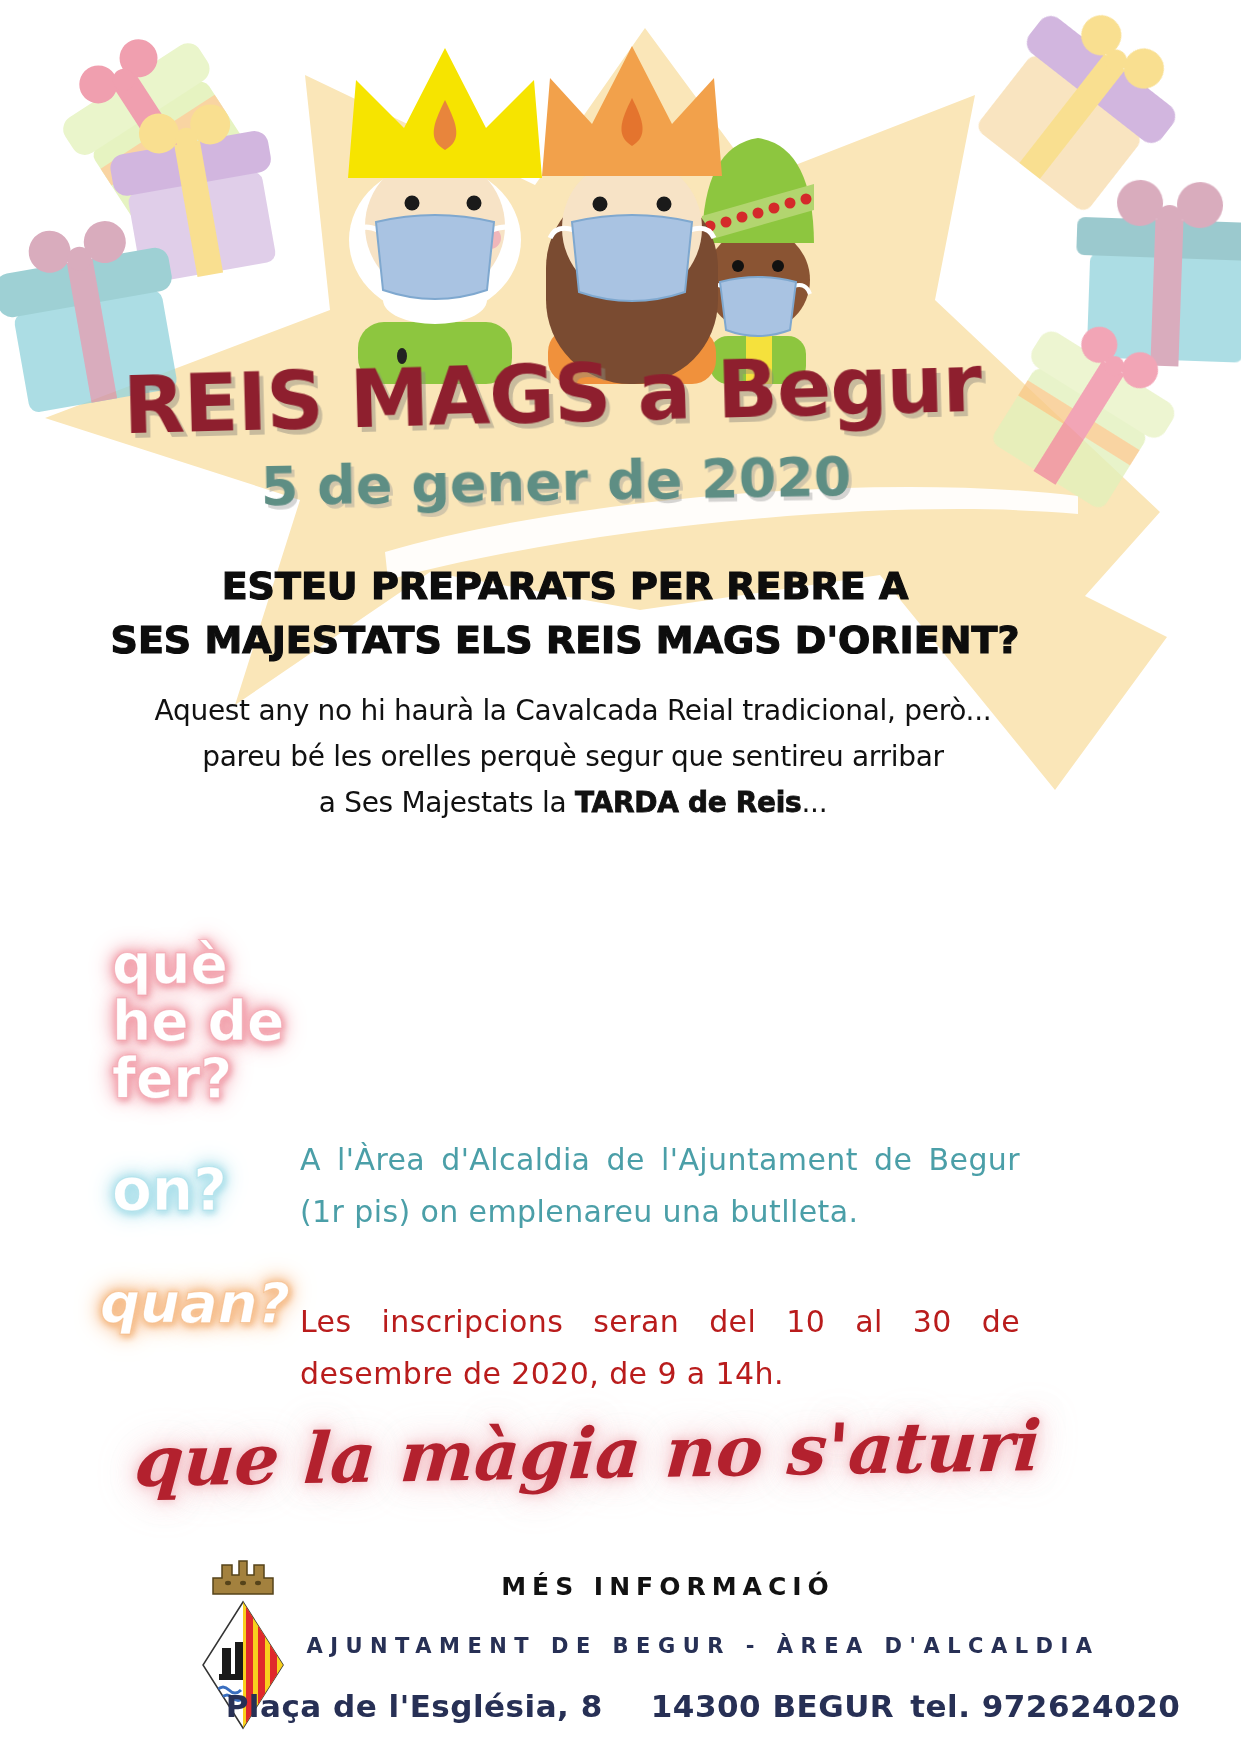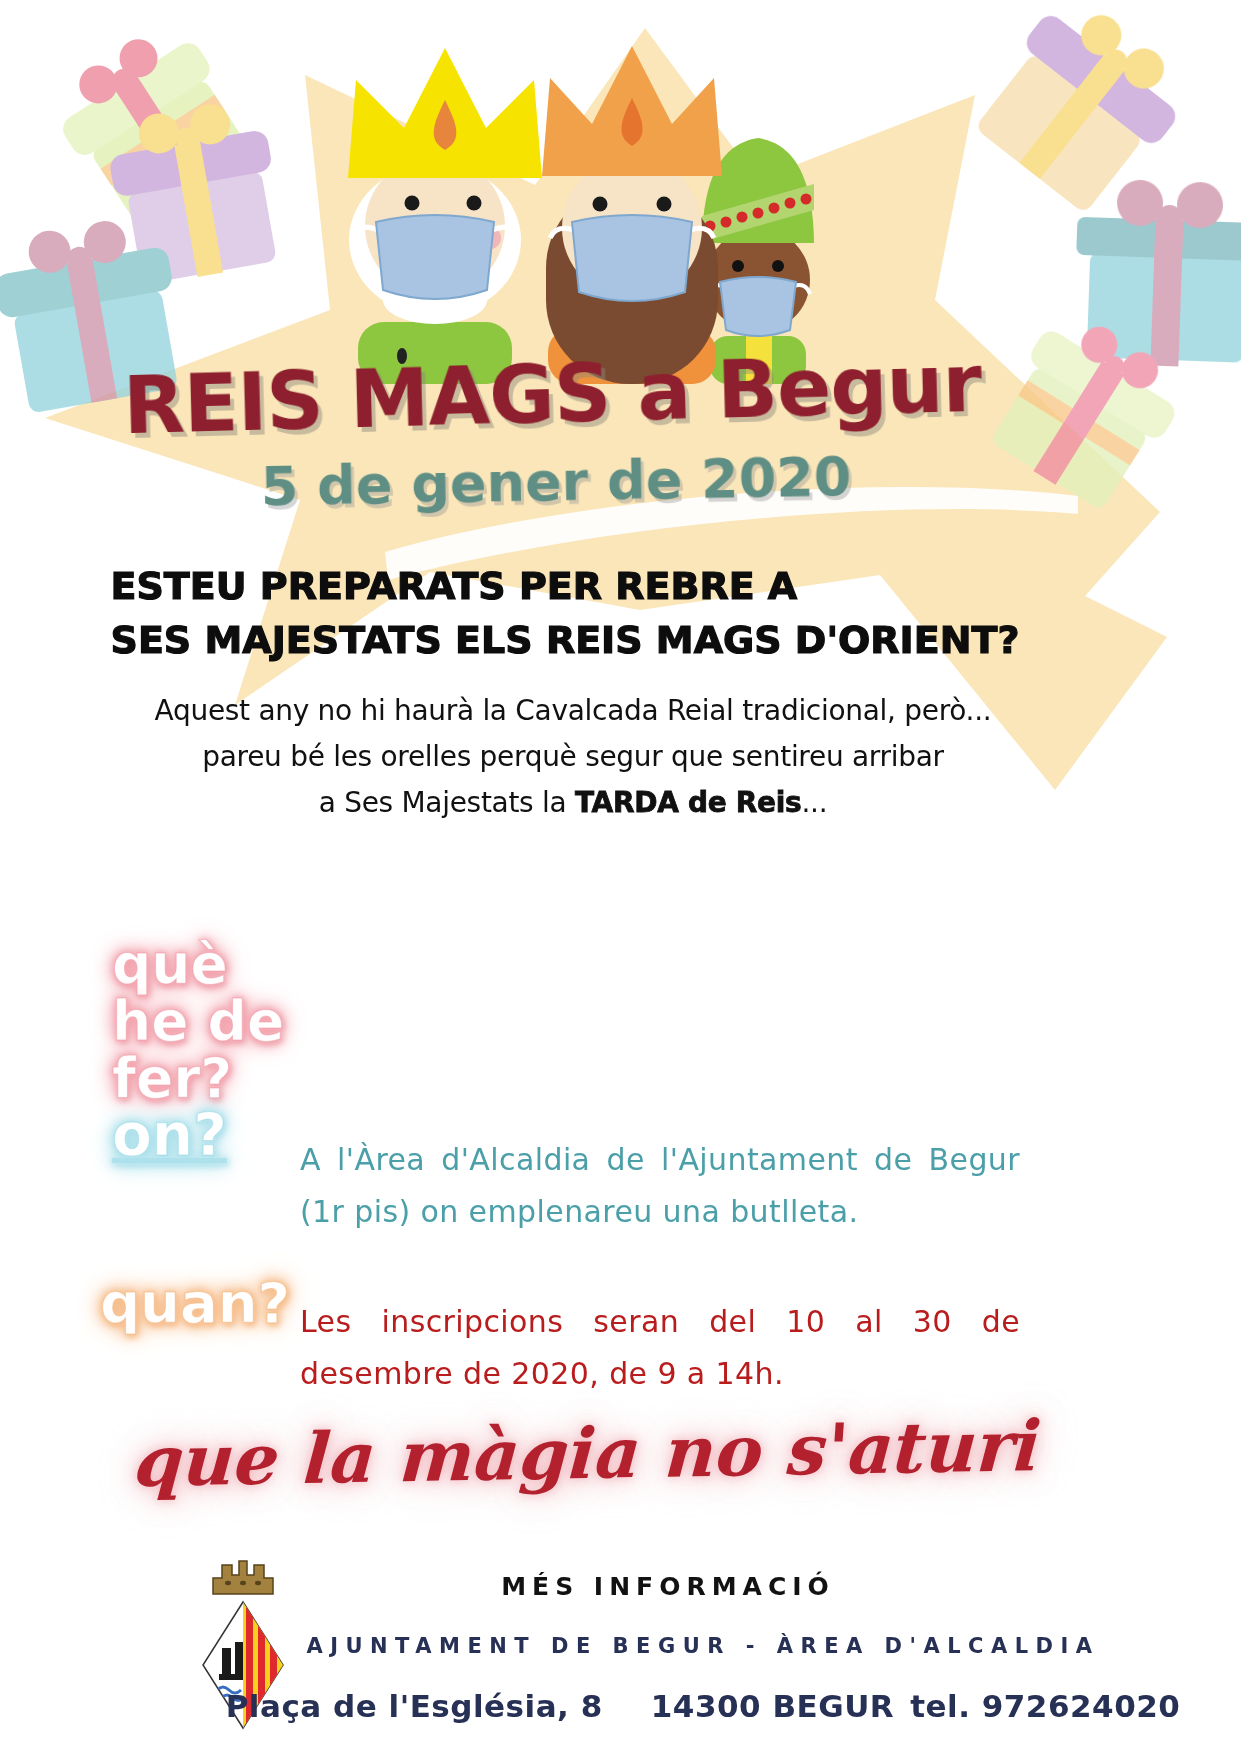--- a/index.html
+++ b/index.html
@@ -8,33 +8,33 @@
   .abs{position:absolute;}
   svg{display:block;}
 
   .title{position:absolute;left:552px;top:348px;transform:translateX(-50%) rotate(-1.5deg);
     font-size:80px;font-weight:bold;color:#8e1f2e;white-space:nowrap;margin:0;
     text-shadow:4px 5px 0 rgba(140,135,125,.45);letter-spacing:-1px;}
   .date{position:absolute;left:556px;top:450px;transform:translateX(-50%) rotate(-1deg);
     font-size:54px;font-weight:bold;color:#5e8e84;white-space:nowrap;
     text-shadow:3px 4px 0 rgba(150,150,150,.4);}
   .heading{position:absolute;left:565px;top:560px;transform:translateX(-50%);
-    text-align:left;font-size:38px;font-weight:bold;color:#0d0d0d;line-height:1.42;
+    text-align:center;font-size:38px;font-weight:bold;color:#0d0d0d;line-height:1.42;
     white-space:nowrap;-webkit-text-stroke:1.2px #0d0d0d;}
   .intro{position:absolute;left:573px;top:688px;transform:translateX(-50%);
     text-align:center;font-size:28px;color:#111;line-height:1.64;white-space:nowrap;letter-spacing:-0.3px;}
   .intro strong{font-weight:bold;-webkit-text-stroke:0.8px #111;}
 
   .qlabel{position:absolute;font-weight:bold;color:#fff;line-height:1.04;white-space:nowrap;}
   .glow-pink{font-size:55px;text-shadow:0 0 4px #f7b6be,0 0 9px #f4a4af,0 0 16px #f09aa6,0 0 26px #ee96a2,2px 3px 6px #eca4ae;-webkit-text-stroke:1px rgba(238,150,162,.55);}
   .glow-blue{font-size:58px;text-shadow:0 0 4px #c4e9f0,0 0 9px #aee1ec,0 0 16px #a2dce8,0 0 26px #9fdbe8,2px 3px 6px #b4e2ec;-webkit-text-stroke:1px rgba(160,220,232,.6);}
   .glow-orange{font-size:56px;text-shadow:0 0 4px #f8cda2,0 0 9px #f6bd8c,0 0 16px #f5b57e,0 0 26px #f4b076,2px 3px 6px #f6c294;-webkit-text-stroke:1px rgba(244,176,118,.55);}
   .label-que{left:112px;top:936px;}
-  .label-on{left:112px;top:1105px;text-decoration:underline;}
-  .label-quan{left:100px;top:1274px;}
+  .label-on{left:112px;top:1160px;}
+  .label-quan{left:100px;top:1274px;font-style:italic;}
 
   .qbody{position:absolute;left:300px;width:720px;text-align:justify;font-size:30px;
     line-height:1.73;letter-spacing:0.4px;}
   .body-red{top:943px;color:#c23a45;}
   .body-teal{top:1134px;color:#4b9fa8;}
   .body-orange{top:1296px;color:#b91c1c;}
 
   .tagline{position:absolute;left:588px;top:1412px;transform:translateX(-50%) skewX(-5deg) rotate(-1deg);
     font-family:"DejaVu Serif","Liberation Serif",serif;font-style:italic;font-weight:bold;
     font-size:70px;color:#b3212e;white-space:nowrap;

